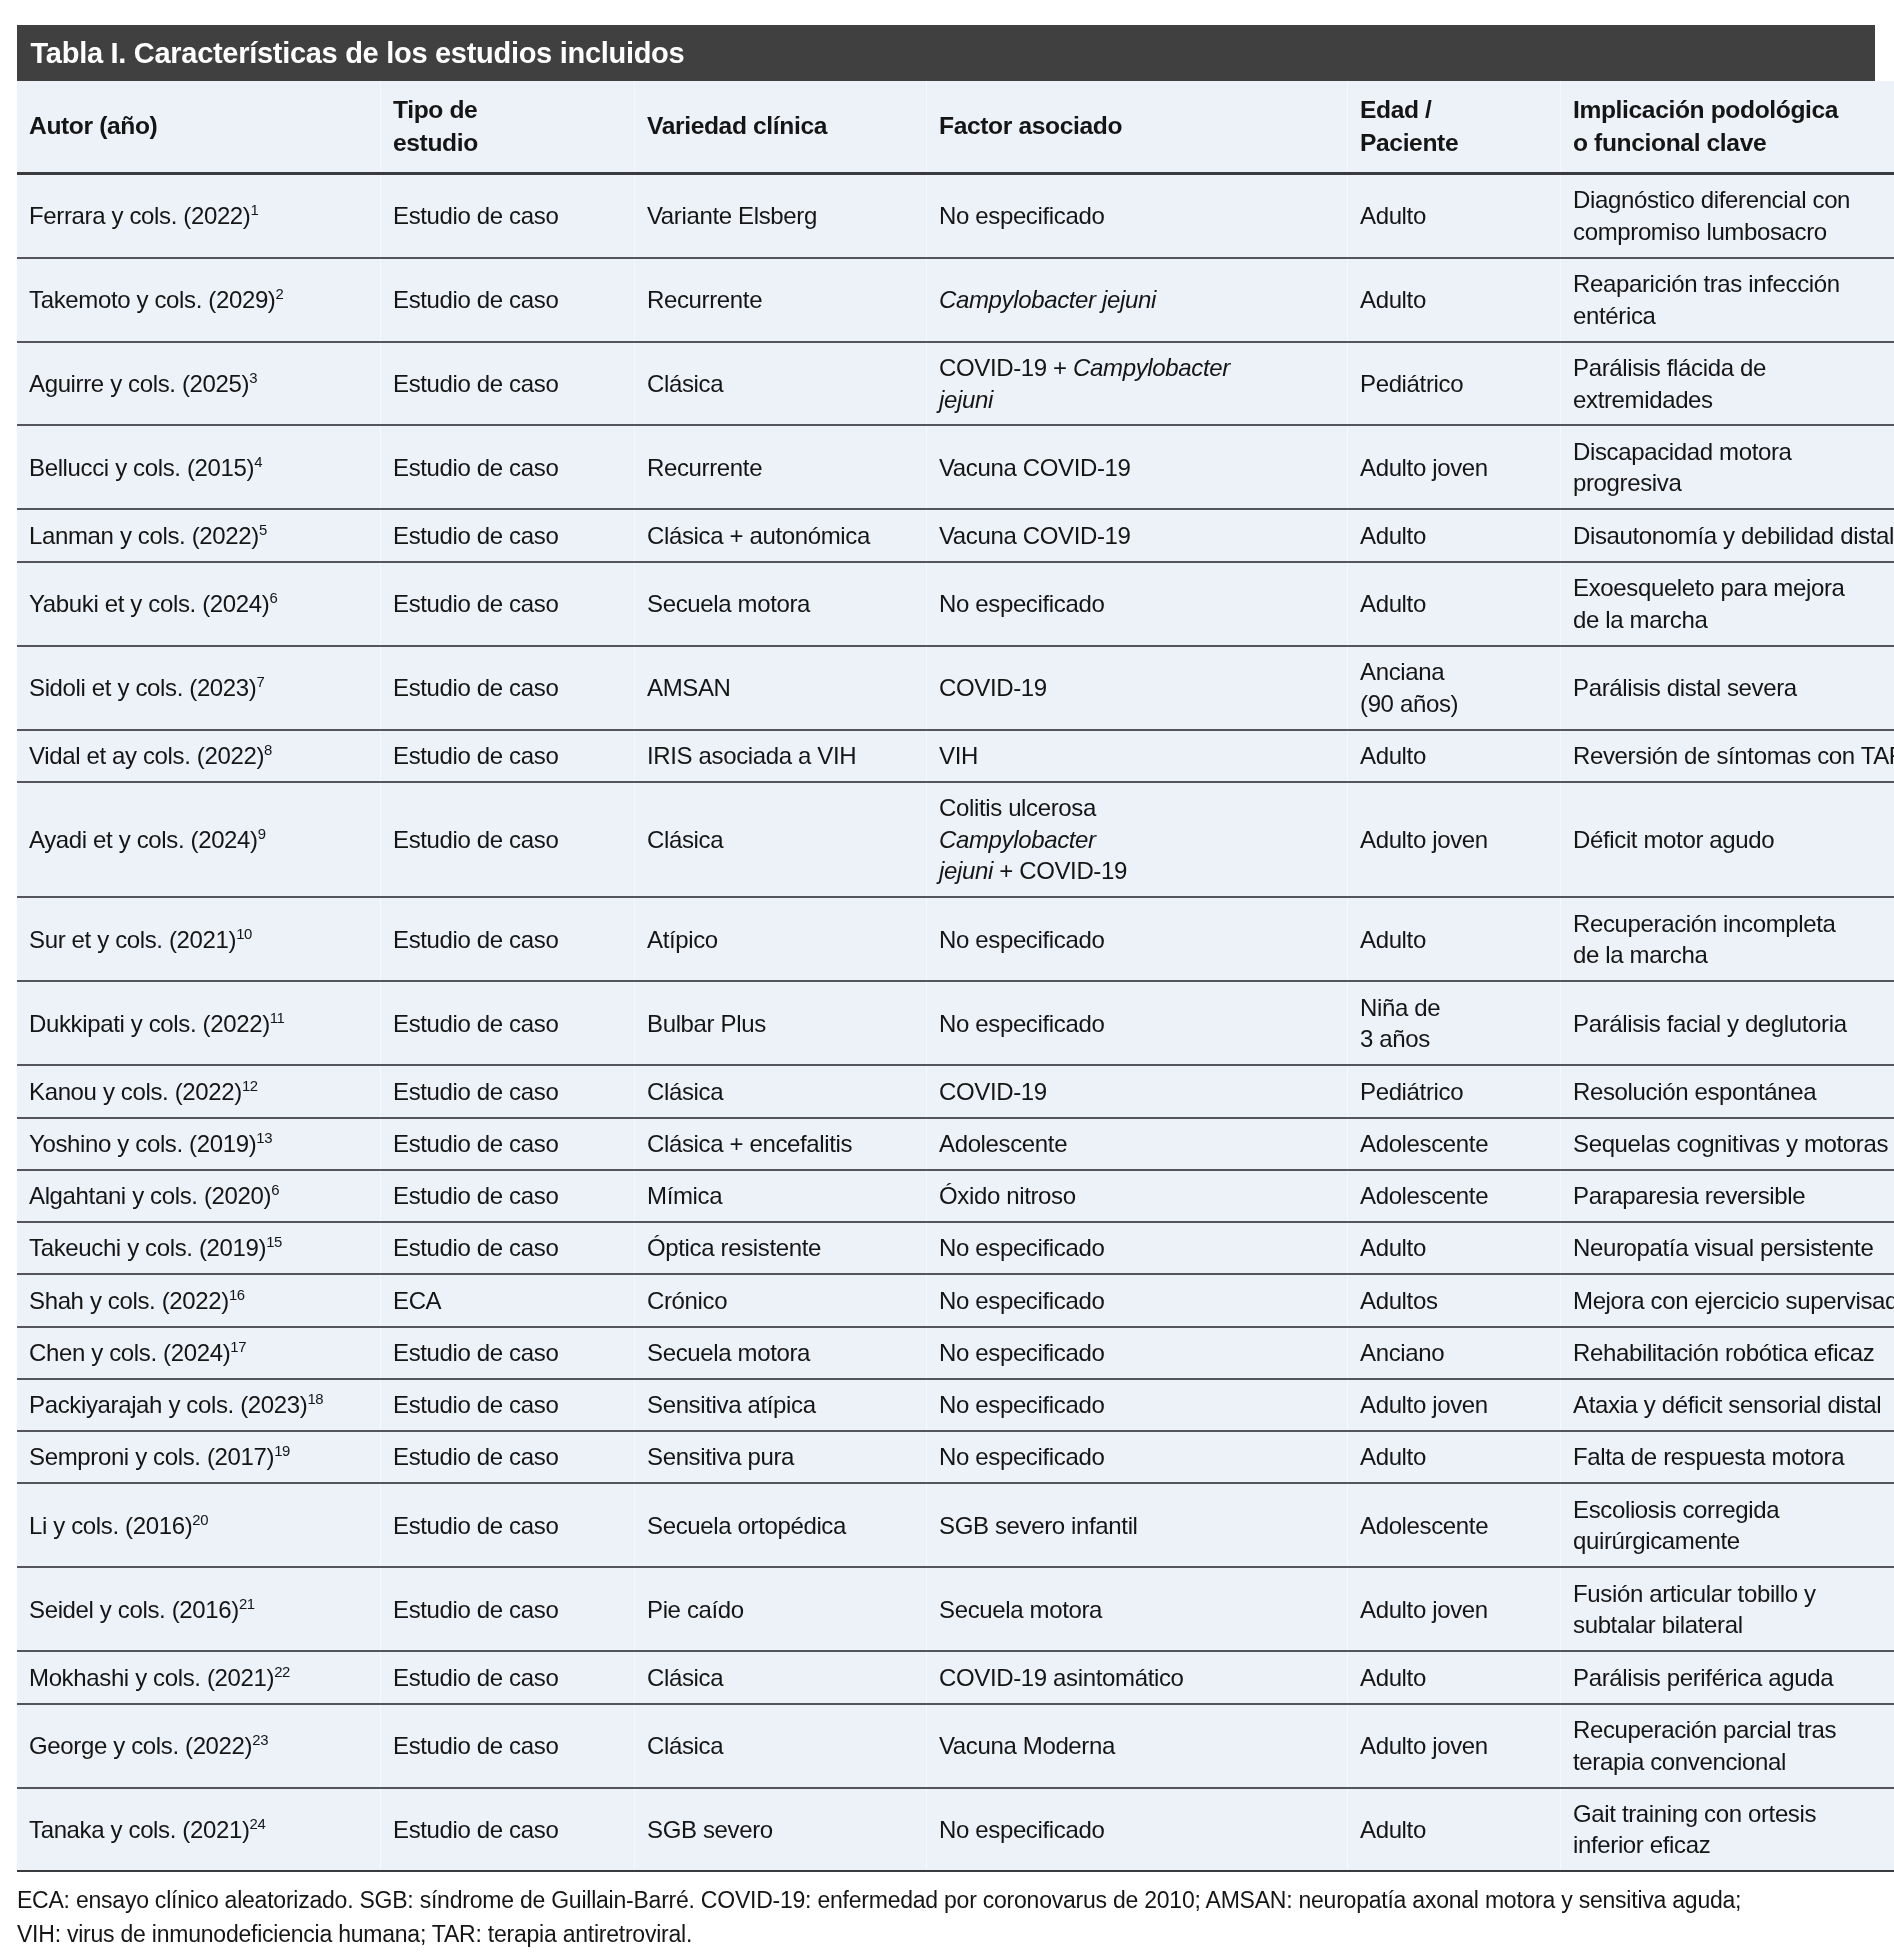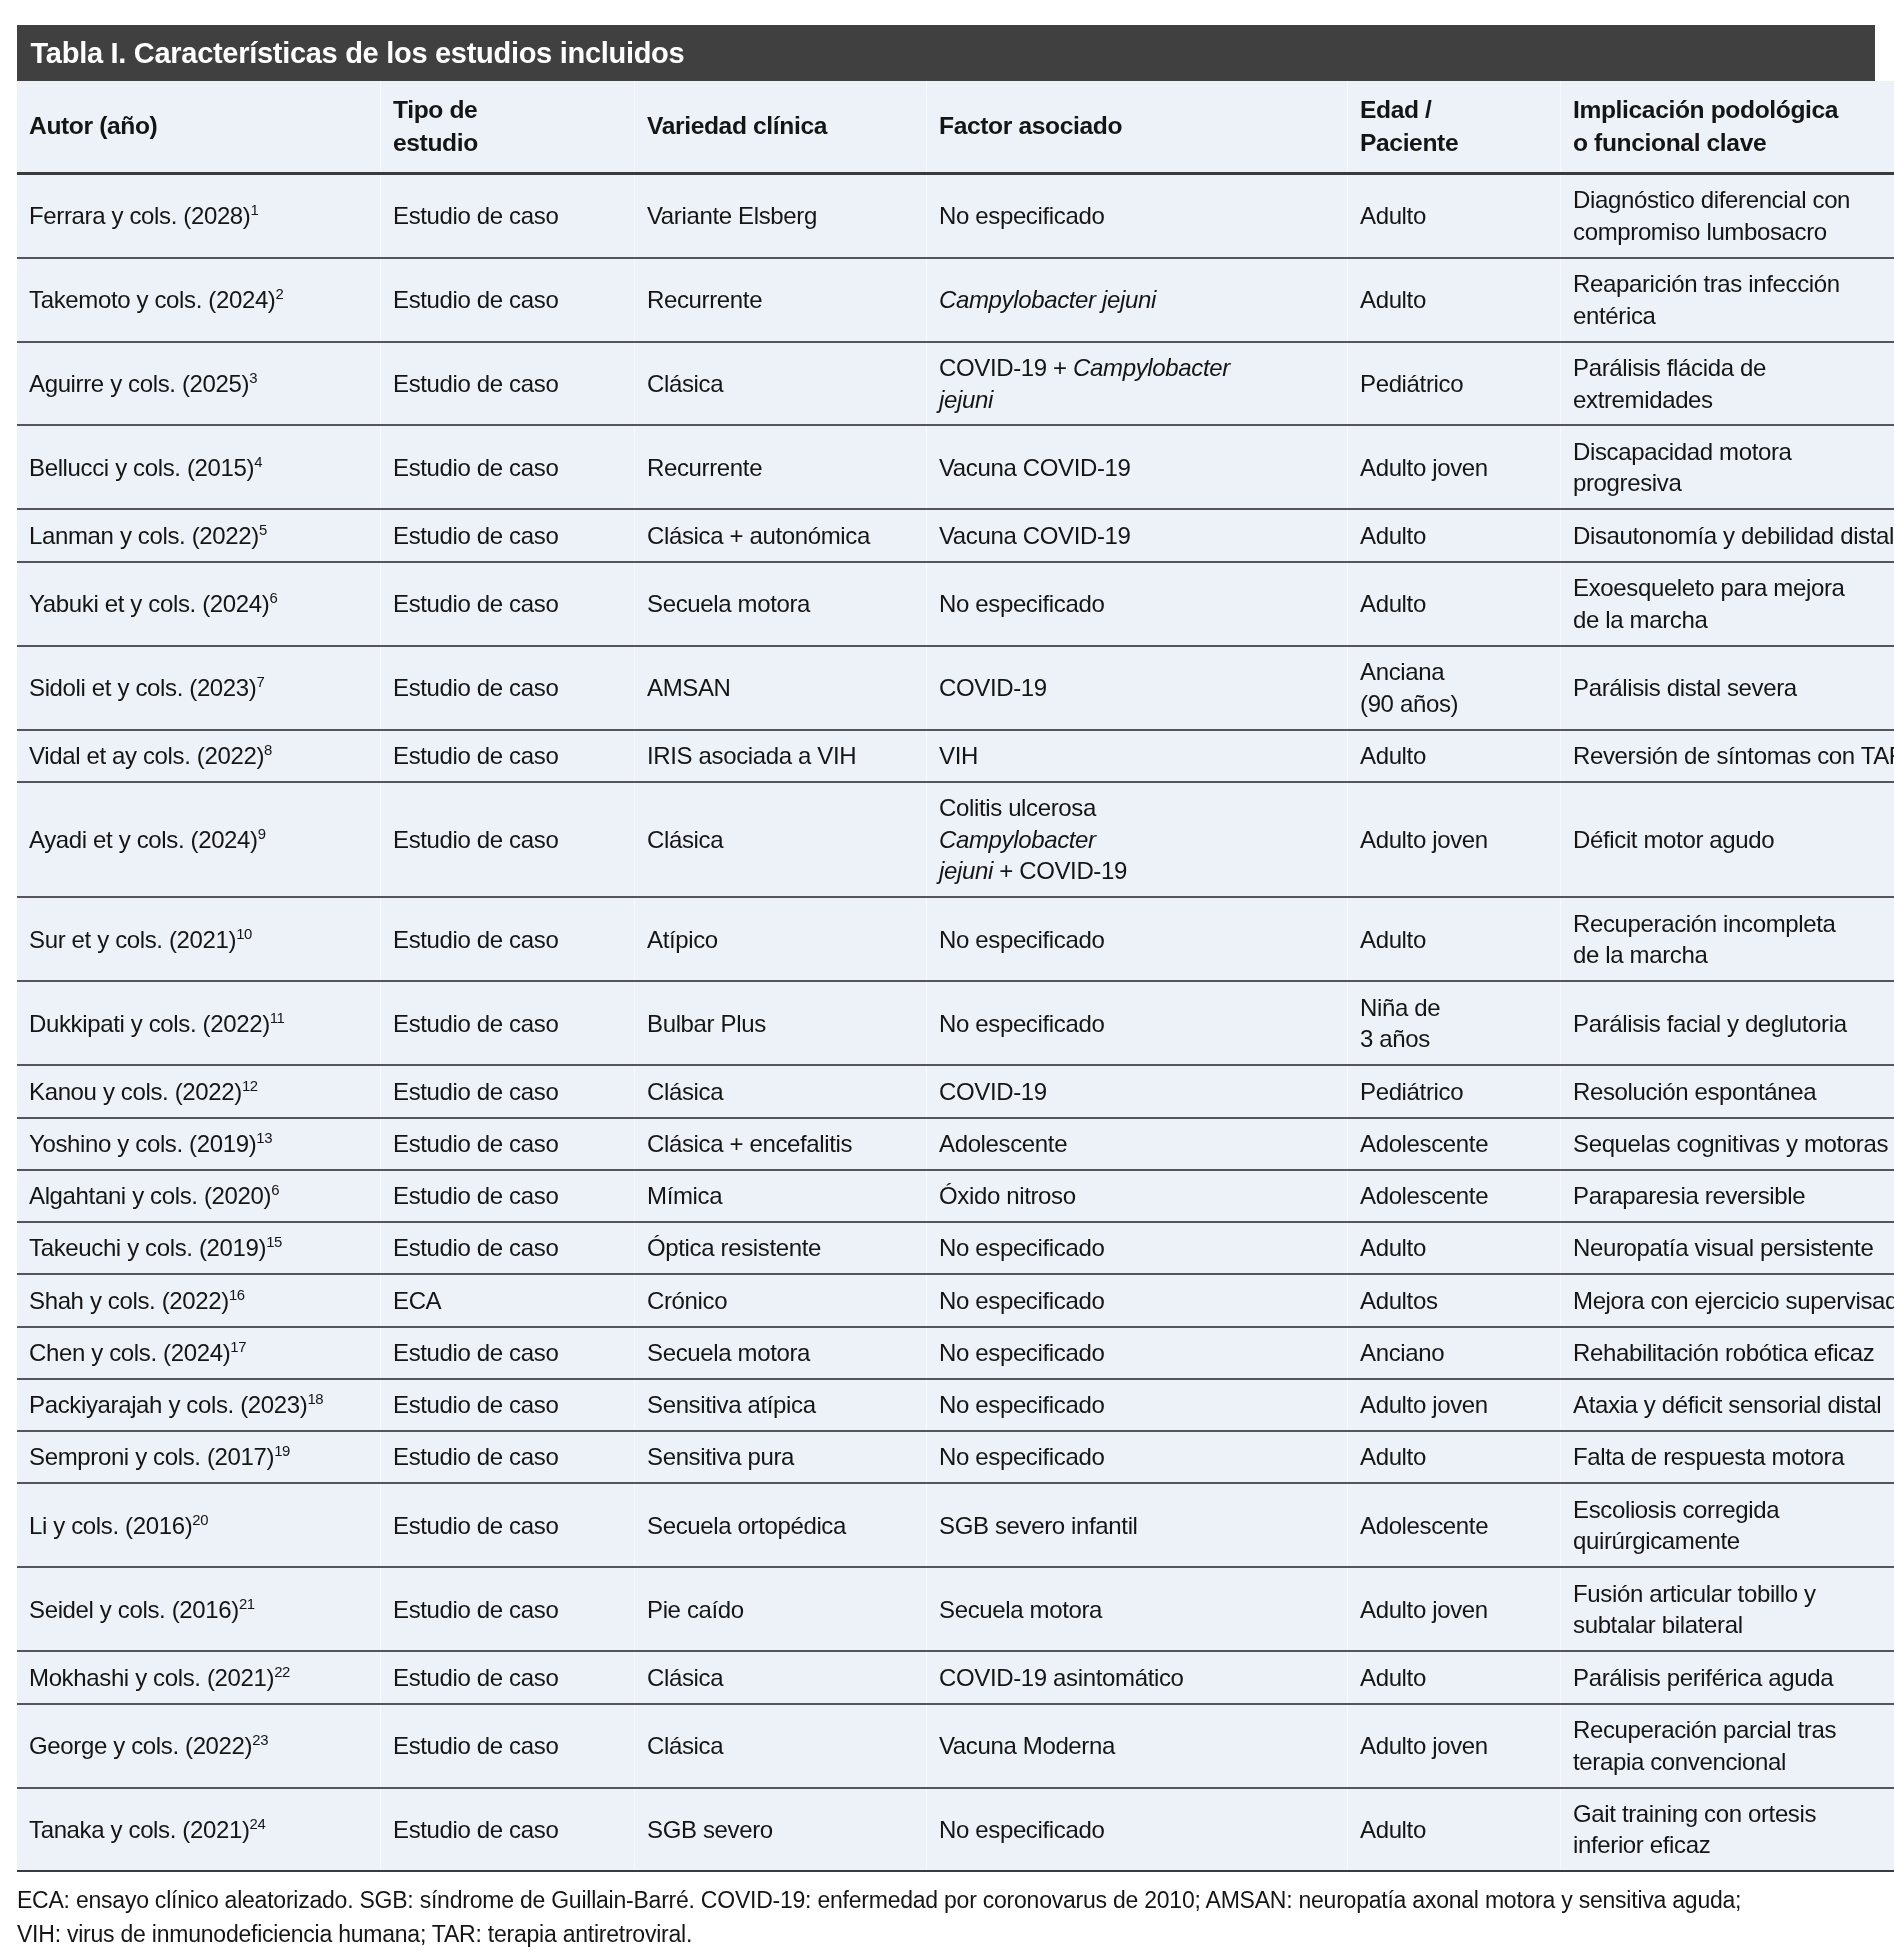--- a/index.html
+++ b/index.html
@@ -90,30 +90,30 @@
         <th class="c3">Variedad clínica</th>
         <th class="c4">Factor asociado</th>
         <th class="c5">Edad /
 Paciente</th>
         <th class="c6">Implicación podológica
 o funcional clave</th>
       </tr>
     </thead>
     <tbody>
         <tr>
-          <td class="c1"><span>Ferrara y cols. (2028)</span><sup>1</sup></td>
+          <td class="c1"><span>Ferrara y cols. (2022)</span><sup>1</sup></td>
           <td class="c2"><span>Estudio de caso</span></td>
           <td class="c3"><span>Variante Elsberg</span></td>
           <td class="c4"><span>No especificado</span></td>
           <td class="c5"><span>Adulto</span></td>
           <td class="c6"><span>Diagnóstico diferencial con
 compromiso lumbosacro</span></td>
         </tr>
         <tr>
-          <td class="c1"><span>Takemoto y cols. (2024)</span><sup>2</sup></td>
+          <td class="c1"><span>Takemoto y cols. (2029)</span><sup>2</sup></td>
           <td class="c2"><span>Estudio de caso</span></td>
           <td class="c3"><span>Recurrente</span></td>
           <td class="c4"><i>Campylobacter jejuni</i></td>
           <td class="c5"><span>Adulto</span></td>
           <td class="c6"><span>Reaparición tras infección
 entérica</span></td>
         </tr>
         <tr>
           <td class="c1"><span>Aguirre y cols. (2025)</span><sup>3</sup></td>
           <td class="c2"><span>Estudio de caso</span></td>

